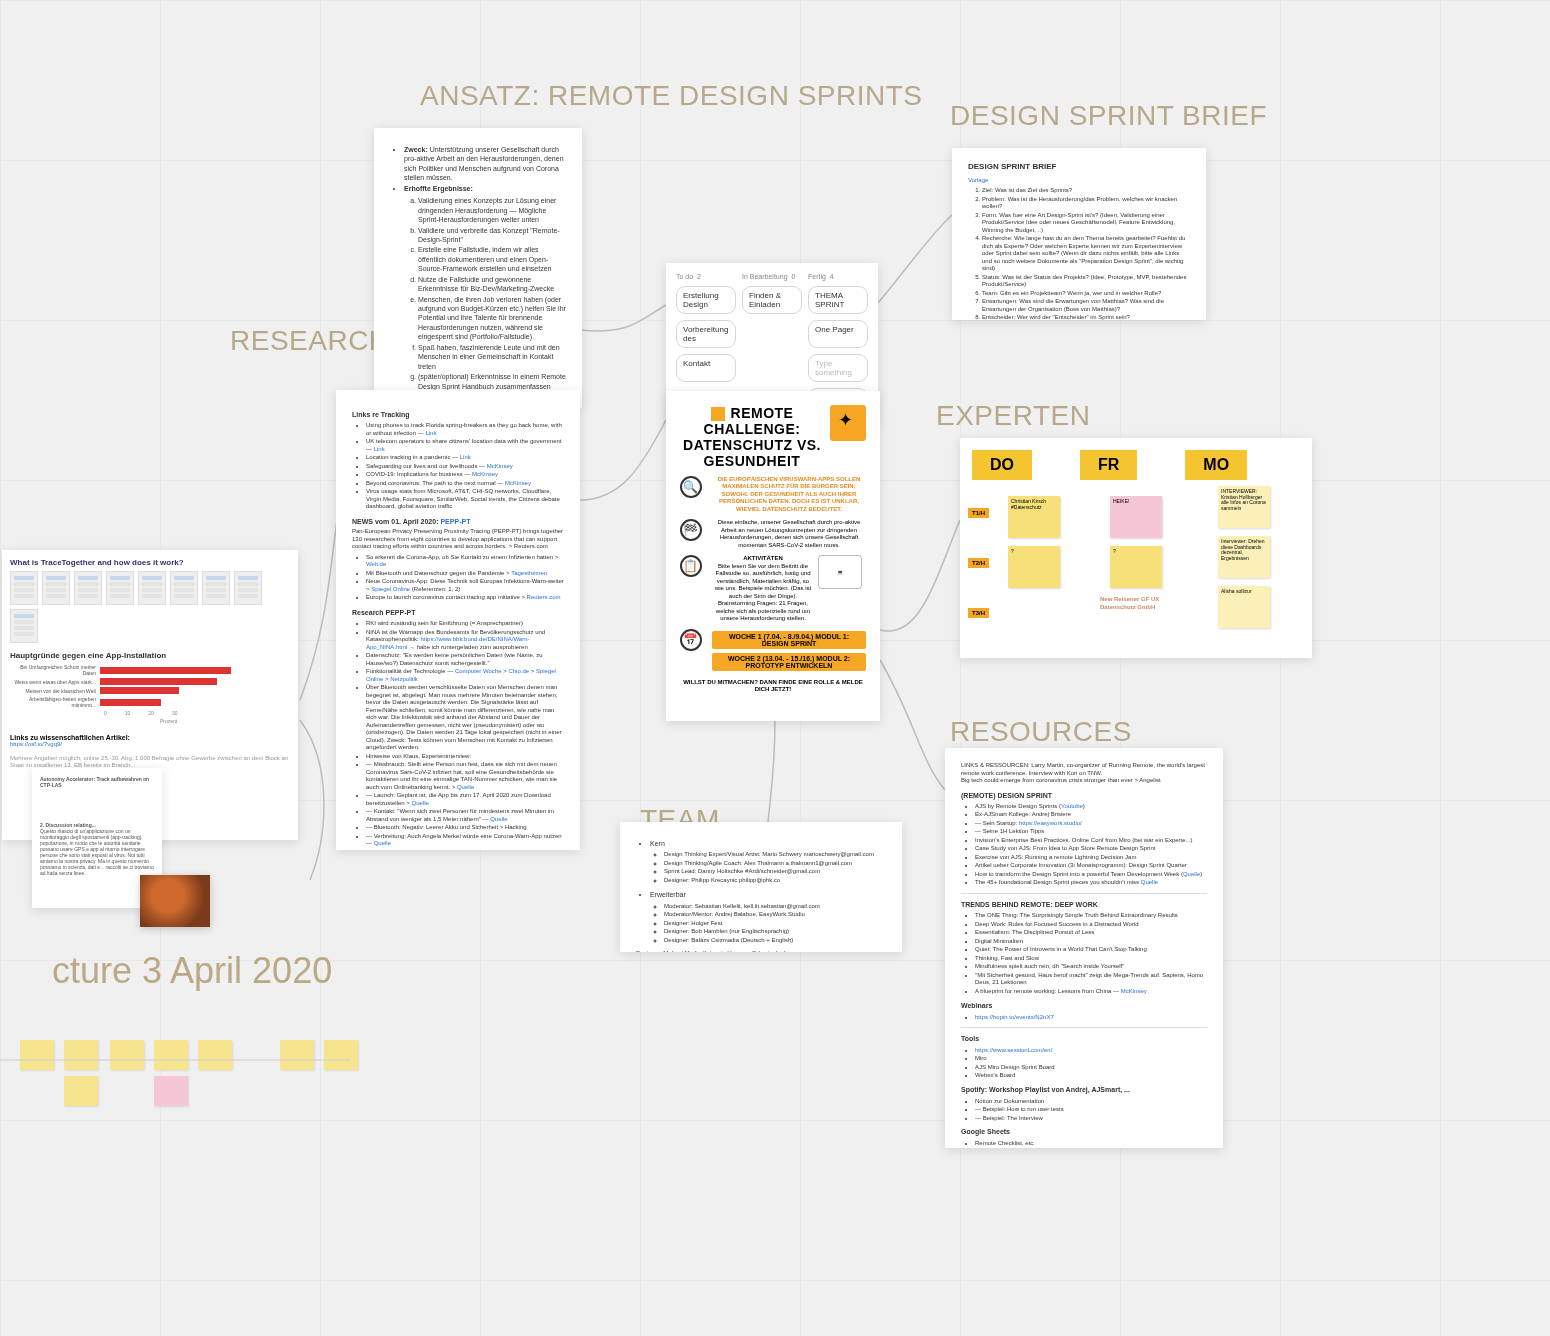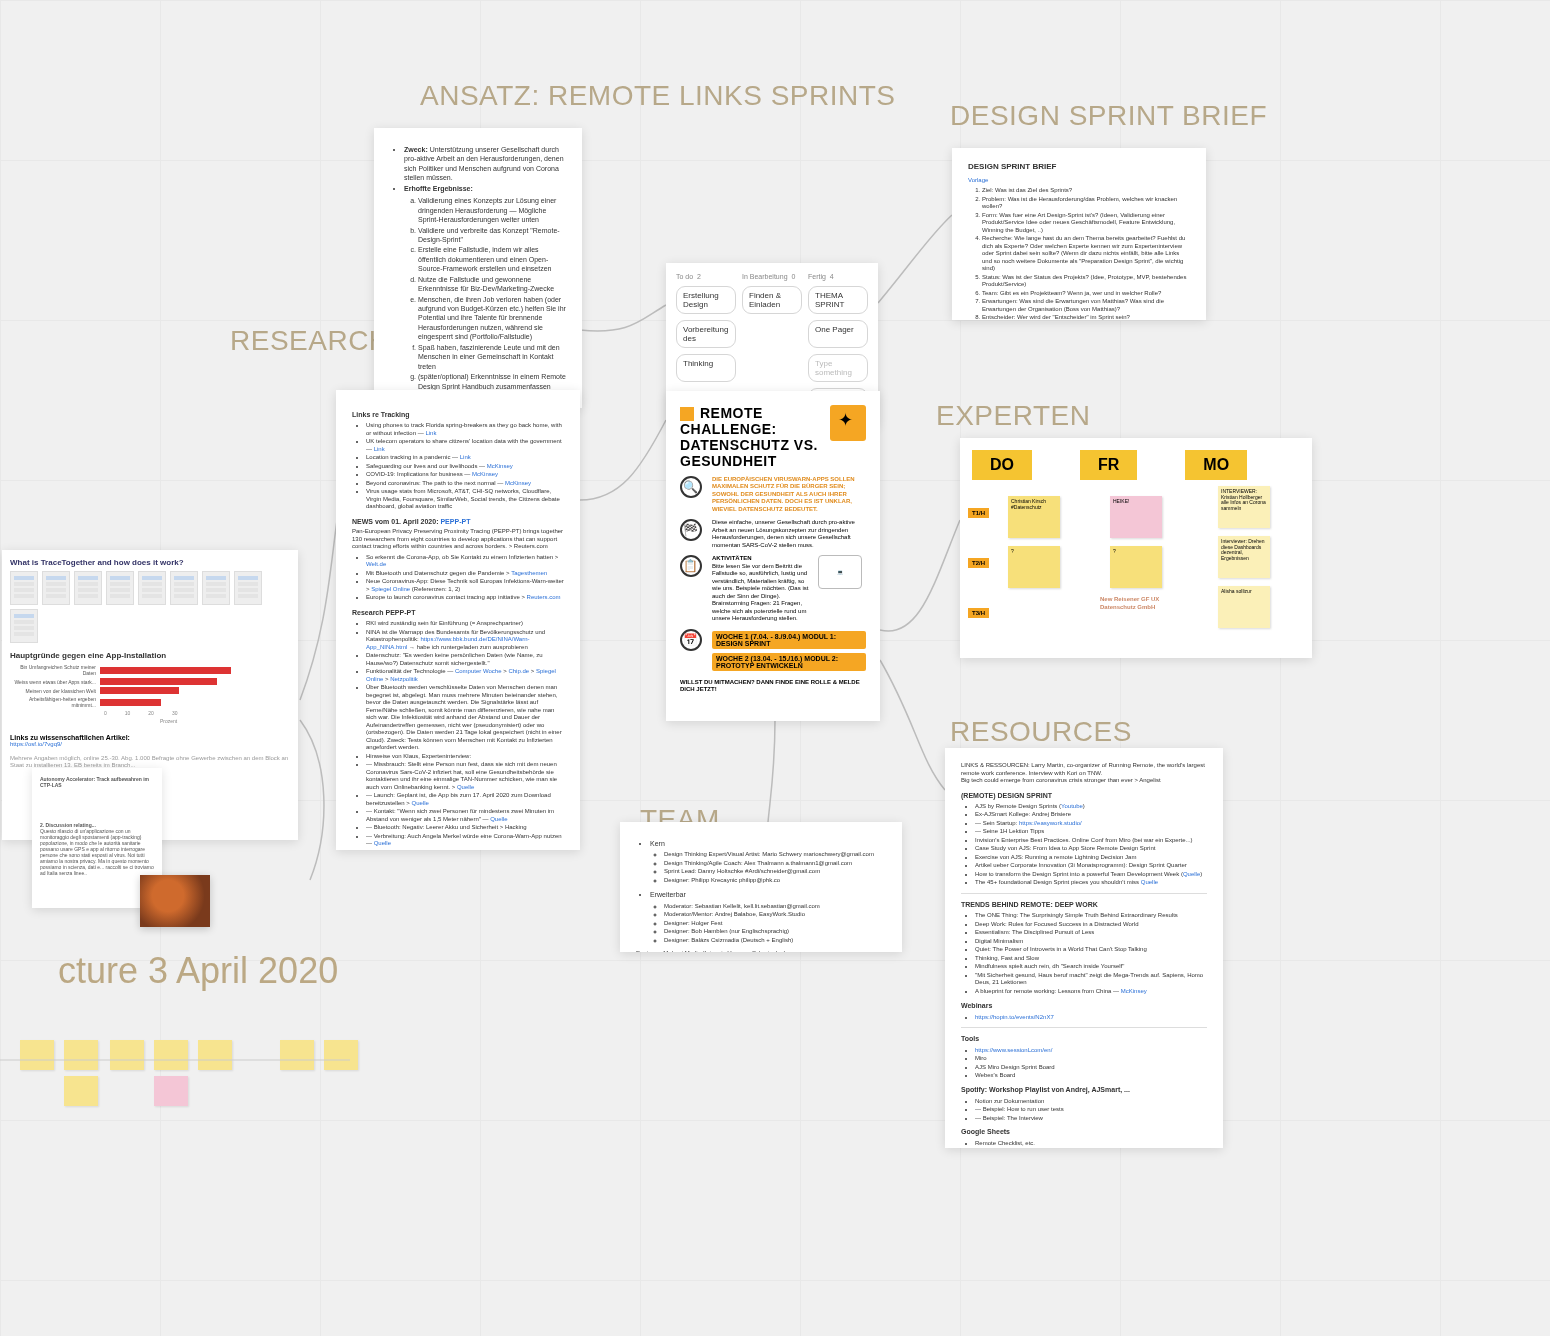--- a/index.html
+++ b/index.html
@@ -65,20 +65,21 @@
     color: #333;
   }
   .kcell.placeholder { color: #bbb; }
 
   .poster {
     position: absolute;
     background: #fff;
     box-shadow: 0 2px 10px rgba(0,0,0,0.12);
     padding: 14px;
     font-size: 7px;
+    text-align: center;
   }
   .poster .ptitle {
     font-weight: 900;
     font-size: 14px;
     line-height: 1.15;
     letter-spacing: 0.5px;
   }
   .poster .orange-sq {
     display: inline-block; width: 14px; height: 14px;
     background: #f5a623; margin-right: 6px; vertical-align: middle;
@@ -164,27 +165,27 @@
   <path d="M 300 700 C 330 620, 330 560, 340 500" stroke="#bcbcbc" stroke-width="1.5" fill="none"></path>
   <path d="M 300 720 C 330 760, 330 830, 310 880" stroke="#bcbcbc" stroke-width="1.5" fill="none"></path>
   <path d="M 580 330 C 630 335, 640 320, 666 305" stroke="#bcbcbc" stroke-width="1.5" fill="none"></path>
   <path d="M 580 500 C 620 500, 640 470, 666 420" stroke="#bcbcbc" stroke-width="1.5" fill="none"></path>
   <path d="M 878 303 C 910 265, 930 235, 952 215" stroke="#bcbcbc" stroke-width="1.5" fill="none"></path>
   <path d="M 880 630 C 920 640, 935 580, 960 520" stroke="#bcbcbc" stroke-width="1.5" fill="none"></path>
   <path d="M 775 720 C 775 770, 770 800, 768 822" stroke="#bcbcbc" stroke-width="1.5" fill="none"></path>
   <path d="M 880 660 C 915 720, 920 760, 945 790" stroke="#bcbcbc" stroke-width="1.5" fill="none"></path>
 </svg>
 
-<div class="heading" style="left:420px; top:80px;">ANSATZ: REMOTE LINKS SPRINTS</div>
+<div class="heading" style="left:420px; top:80px;">ANSATZ: REMOTE DESIGN SPRINTS</div>
 <div class="heading" style="left:230px; top:325px;">RESEARCH</div>
 <div class="heading" style="left:950px; top:100px;">DESIGN SPRINT BRIEF</div>
 <div class="heading" style="left:936px; top:400px;">EXPERTEN</div>
 <div class="heading" style="left:640px; top:764px;margin-top:40px;">TEAM</div>
 <div class="heading" style="left:950px; top:700px;margin-top:16px;">RESOURCES</div>
-<div class="timeline-heading" style="left:14px; top:950px;padding-left:44px;">cture 3 April 2020</div>
+<div class="timeline-heading" style="left:8px; top:950px;padding-left:44px;">cture 3 April 2020</div>
 
 <div class="card" style="left:374px; top:128px; width:208px; height:280px;">
   <ul>
     <li><b>Zweck:</b> <span>Unterstützung unserer Gesellschaft durch pro-aktive Arbeit an den Herausforderungen, denen sich Politiker und Menschen aufgrund von Corona stellen müssen.</span></li>
     <li><b>Erhoffte Ergebnisse:</b>
       <ol type="a" id="ansatz-items">
           <li>Validierung eines Konzepts zur Lösung einer dringenden Herausforderung — Mögliche Sprint-Herausforderungen weiter unten</li>
           <li>Validiere und verbreite das Konzept "Remote-Design-Sprint"</li>
           <li>Erstelle eine Fallstudie, indem wir alles öffentlich dokumentieren und einen Open-Source-Framework erstellen und einsetzen</li>
           <li>Nutze die Fallstudie und gewonnene Erkenntnisse für Biz-Dev/Marketing-Zwecke</li>
@@ -241,21 +242,21 @@
   <div class="kcol-title"><span>Fertig</span> &nbsp;<span>4</span></div>
 
   <div class="kcell">Erstellung Design</div>
   <div class="kcell">Finden &amp; Einladen</div>
   <div class="kcell">THEMA SPRINT</div>
 
   <div class="kcell">Vorbereitung des</div>
   <div></div>
   <div class="kcell">One Pager</div>
 
-  <div class="kcell">Thinking</div>
+  <div class="kcell">Kontakt</div>
   <div></div>
   <div class="kcell placeholder">Type something</div>
 
   <div></div>
     <div></div>
   <div class="kcell placeholder">Type something</div>
 </div>
 
 <div class="poster" style="left:666px; top:391px; width:214px; height:330px;">
   <div style="display:flex; align-items:flex-start; gap:6px;">

